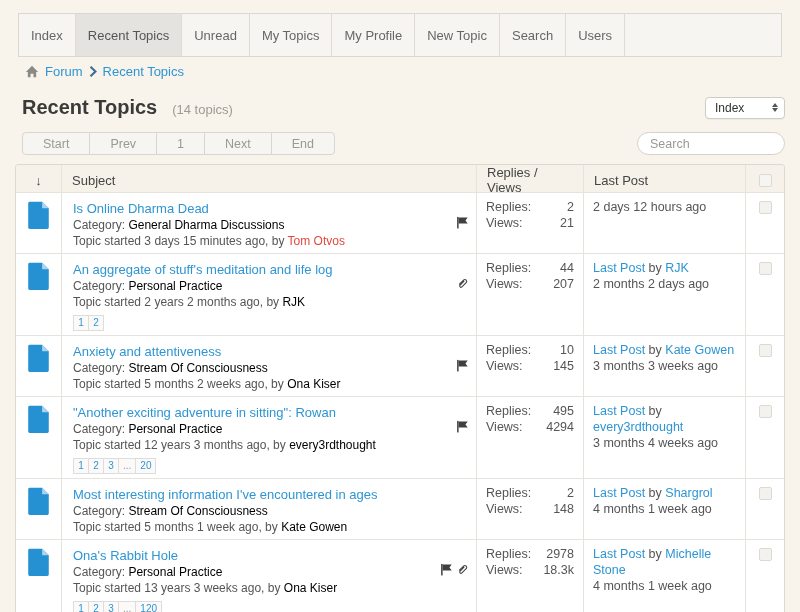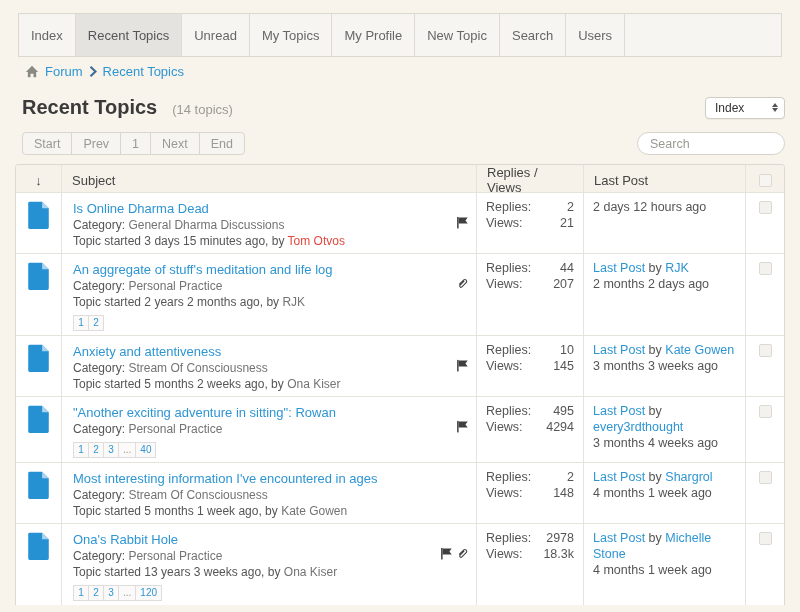--- a/index.html
+++ b/index.html
@@ -56,21 +56,21 @@
   }
   .year-select .sel-arrows { margin-left:auto; display:flex; flex-direction:column; gap:1px; }
   .sel-arrows i { display:block; width:0; height:0; border-left:3.5px solid transparent; border-right:3.5px solid transparent; }
   .sel-arrows .up { border-bottom:4px solid #555; }
   .sel-arrows .down { border-top:4px solid #555; }
 
   
   .toolbar { margin:13px 15px 0 22px; display:flex; align-items:center; }
   .page-group { display:inline-flex; }
   .page-btn {
-    padding:0 11px; height:23px; display:flex; align-items:center;
+    padding:0 20px; height:23px; display:flex; align-items:center;
     font-size:12.5px; color:#9a9a94;
     background:#f6f5f1;
     border:1px solid #d9d6d0;
     margin-left:-1px; cursor:pointer;
   }
   .page-btn:first-child { border-radius:4px 0 0 4px; margin-left:0; }
   .page-btn:last-child { border-radius:0 4px 4px 0; }
   .search-pill {
     margin-left:auto;
     display:flex; align-items:stretch;
@@ -105,21 +105,21 @@
   .trow > div:first-child { border-left:none; }
   .thead { background:#f6f2ea; height:27px; border-top:none; }
   .thead > div { display:flex; align-items:center; padding:0 10px; font-size:13px; color:#454545; }
   .th-sort { justify-content:center; font-weight:bold; color:#2e95d3; font-size:14px; cursor:pointer; }
   .th-check { justify-content:center; }
 
   .cell-icon { display:flex; justify-content:center; padding-top:8px; }
   .cell-subject { padding:6px 42px 4px 11px; position:relative; }
   .topic-title { font-size:13px; color:#2e95d3; line-height:15px; display:inline-block; cursor:pointer; }
   .meta { font-size:12px; color:#555; line-height:15px; margin-top:1px; }
-  .meta .blue { color:#737373; cursor:pointer; }
+  .meta .blue { color:#000000; cursor:pointer; }
   .meta .red, .red { color:#e2483d !important; }
   .row-icons { position:absolute; right:7px; top:23px; display:flex; gap:3px; align-items:center; }
   .cell-rv { padding:6px 9px 0 9px; font-size:12.5px; color:#555;text-align:center; }
   .rv-line { display:flex; justify-content:space-between; line-height:16px; }
   .cell-last { padding:6px 8px 0 9px; font-size:12.5px; color:#555; line-height:16px; }
   .cell-last .lp-link { color:#2e95d3; cursor:pointer; }
   .cell-last .blue { color:#2e95d3; cursor:pointer; }
   .cell-check { display:flex; justify-content:center; padding-top:8px; }
   .checkbox {
     width:13px; height:13px;
@@ -368,26 +368,30 @@
           <path d="M13 0.6 L18.5 6.1 H13 Z" fill="#aad4ef"></path>
         </svg>
       </span>
     </div>
     <div class="cell-subject">
       <a class="topic-title">"Another exciting adventure in sitting": Rowan</a>
       <div class="meta">
         <span>Category:</span>
         <span class="blue">Personal Practice</span>
       </div>
+      <div class="meta">
+        <span>Topic started 12 years 3 months ago, by</span>
+        <span class="blue">every3rdthought</span>
+      </div>
       <div class="mini-pagination">
             <span class="pgbtn">1</span>
             <span class="pgbtn">2</span>
             <span class="pgbtn">3</span>
             <span class="pgbtn dots">...</span>
-            <span class="pgbtn">40</span>
+            <span class="pgbtn">20</span>
           </div>
       <div class="row-icons">
         <span style="display:flex;">
           <svg width="13" height="13" viewBox="0 0 14 14">
                 <rect x="1.2" y="1" width="1.6" height="12.4" fill="#3f3f3f"></rect>
                 <path d="M2.8 1.6 H12.6 L10.2 4.8 L12.6 8 H2.8 Z" fill="#3f3f3f"></path>
               </svg>
         </span>
 
       </div>

